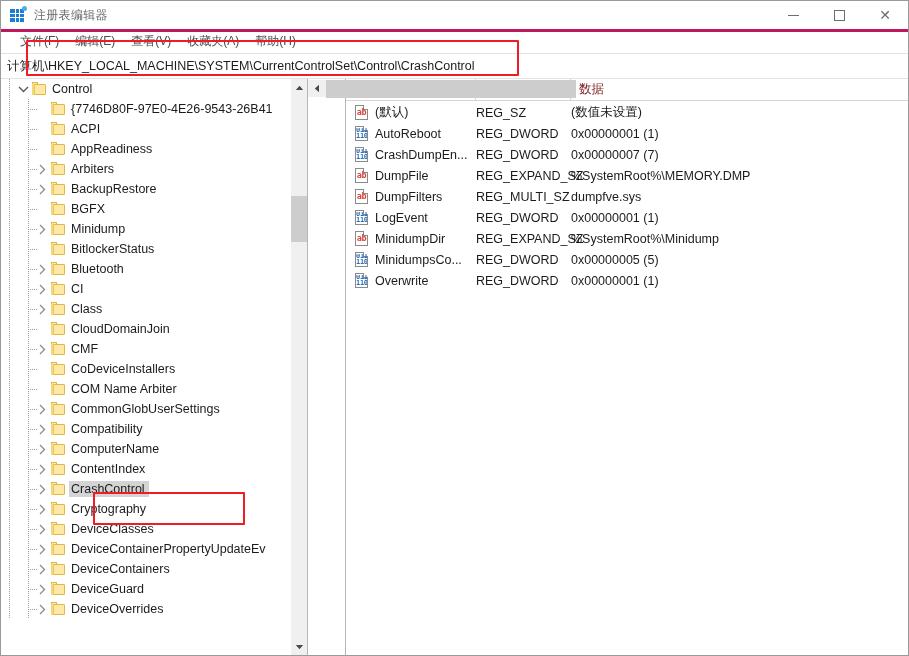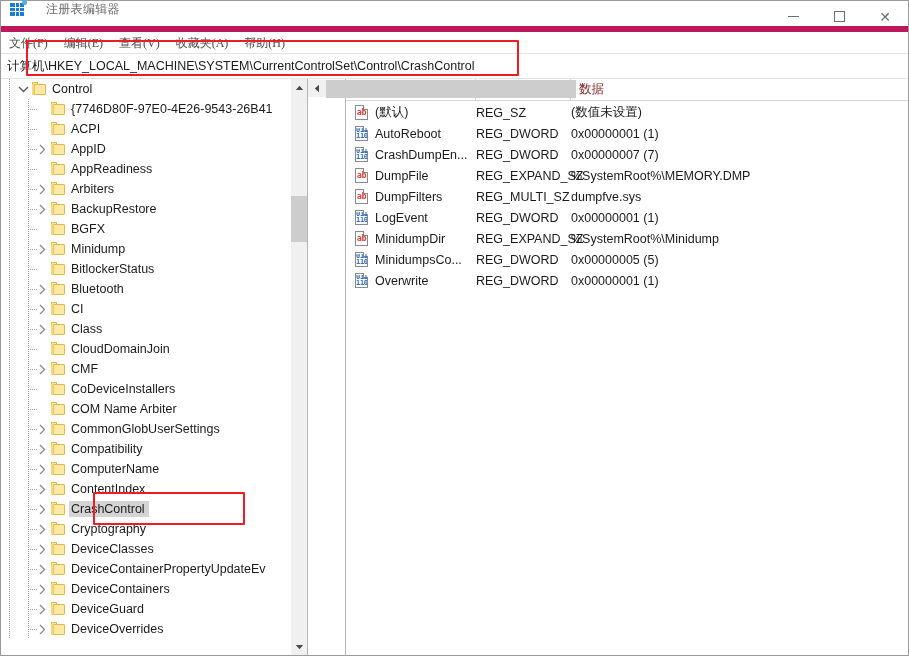--- a/index.html
+++ b/index.html
@@ -13,25 +13,24 @@
     position: relative;
     width: 909px; height: 656px;
     background: #ffffff;
     border: 1px solid #9a9a9a;
     display: flex; flex-direction: column;
   }
 
   
   .titlebar {
     height: 31px; flex: 0 0 31px;
-    display: flex; align-items: flex-start;
-    background: #ffffff;
-    border-bottom: 6px solid #be185d;
+    display: flex; align-items: center;
+    background: #ffffff;
+    border-bottom: 3px solid #be185d;
     user-select: none;
-    gap: 12px;
   }
   .app-icon {
     margin-left: 9px; margin-right: 8px;
     width: 16px; height: 16px; position: relative; flex: 0 0 16px;
   }
   .app-icon .grid {
     position: absolute; left: 0; top: 2px;
     width: 14px; height: 13px;
     background: #1a7fd4;
   }
@@ -69,25 +68,24 @@
     width: 11px; height: 1px; background: #6e6e6e; display: block;
   }
   .wb-max {
     width: 11px; height: 11px; border: 1px solid #6e6e6e; display: block;
   }
   .wb-close { font-size: 14px; line-height: 1; font-family: "DejaVu Sans", sans-serif; }
 
   
   .menubar {
     height: 21px; flex: 0 0 21px;
-    display: flex; align-items: flex-end;
-    background: #ffffff;
-    padding-left: 0;
+    display: flex; align-items: flex-start;
+    background: #ffffff;
+    padding-left: 11px;
     user-select: none;
-    font-family: Liberation Serif, serif;
   }
   .menu-item {
     font-size: 12px; color: #4a4a4a;
     padding: 2px 8px; line-height: 15px;
     white-space: nowrap;
   }
 
   
   .addrbar-wrap {
     flex: 0 0 26px; height: 26px;
@@ -404,37 +402,20 @@
                   <div class="f-body"></div>
                   <div class="f-spine"></div>
                 </div>
                 <span class="tree-label">ACPI</span>
               </div>
               <div class="tree-row">
                 <div class="guide" style="left: 8px;"></div>
                 <div class="guide" style="left: 27px;"></div>
                 <div class="elbow" style="left: 27px; width: 10px;"></div>
                 <div style="flex: 0 0 33px;"></div>
-                <div class="twisty">
-                  <svg width="8" height="11" viewBox="0 0 8 11">
-                    <path d="M2 1 L6.5 5.5 L2 10" stroke="#8a8a8a" stroke-width="1.3" fill="none"></path>
-                  </svg>
-                </div>
-                <div class="folder">
-                  <div class="f-tab"></div>
-                  <div class="f-body"></div>
-                  <div class="f-spine"></div>
-                </div>
-                <span class="tree-label">AppID</span>
-              </div>
-              <div class="tree-row">
-                <div class="guide" style="left: 8px;"></div>
-                <div class="guide" style="left: 27px;"></div>
-                <div class="elbow" style="left: 27px; width: 10px;"></div>
-                <div style="flex: 0 0 33px;"></div>
                 <div class="twisty"></div>
                 <div class="folder">
                   <div class="f-tab"></div>
                   <div class="f-body"></div>
                   <div class="f-spine"></div>
                 </div>
                 <span class="tree-label">AppReadiness</span>
               </div>
               <div class="tree-row">
                 <div class="guide" style="left: 8px;"></div>

